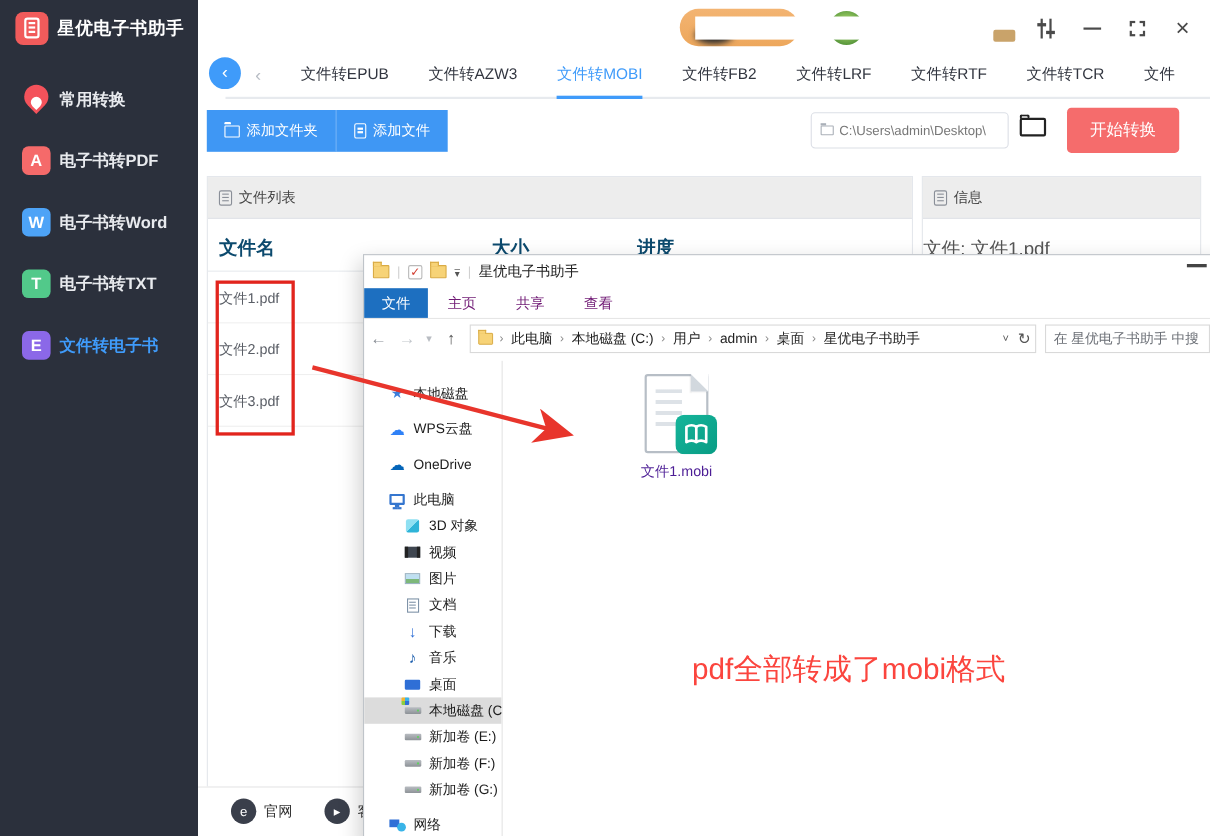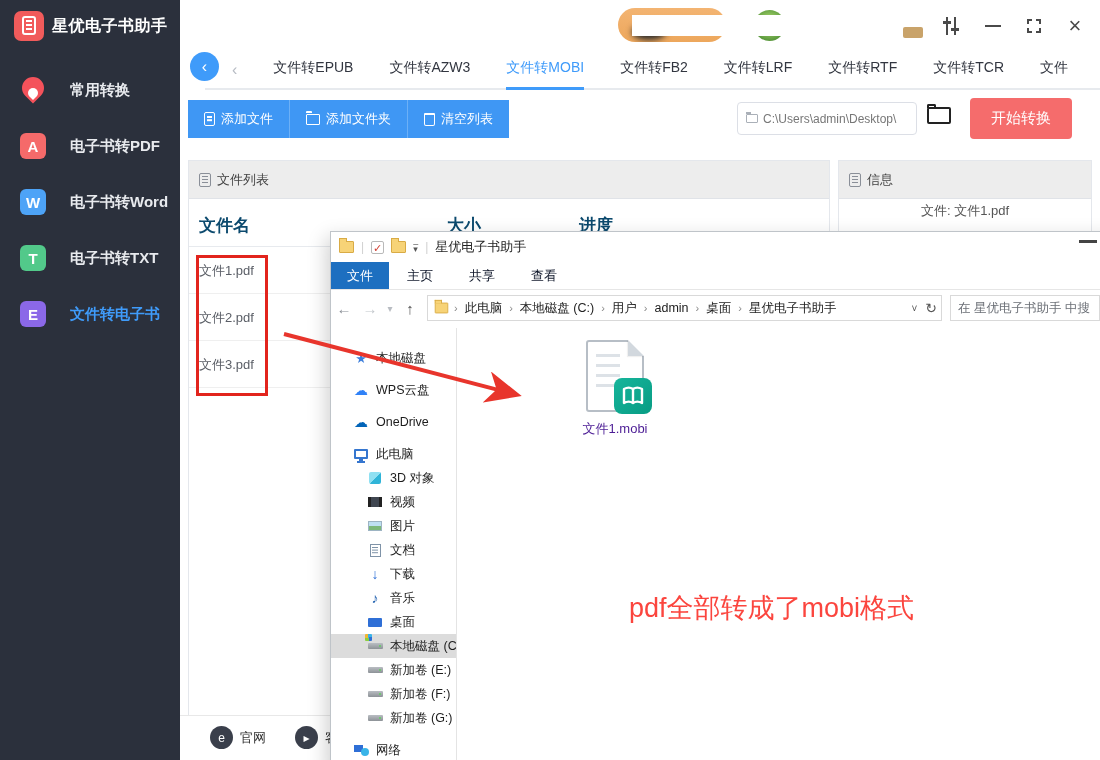--- a/index.html
+++ b/index.html
@@ -8,21 +8,21 @@
   #stage { position:relative; width:1100px; height:760px; overflow:hidden; background:#fff; }
 
   
   .sidebar { position:absolute; left:0; top:0; width:180px; height:760px; background:#2b303c; z-index:1; }
   .logo-row { display:flex; align-items:center; gap:8px; padding:11px 0 0 14px; }
   .logo-badge { width:30px; height:30px; background:#f15b5b; border-radius:7px; position:relative; flex:0 0 auto; }
   .logo-badge .tablet { position:absolute; left:8px; top:5px; width:14px; height:19px; border:2px solid #fff; border-radius:3px; }
   .logo-badge .tablet i { display:block; height:2px; background:#fff; margin:2px 2px 0 2px; }
   .logo-title { color:#fff; font-size:16px; font-weight:bold; letter-spacing:.5px; white-space:nowrap; }
   .nav { position:absolute; top:62px; left:0; width:180px; }
-  .nav-item { display:flex; align-items:center; gap:24px; height:56px; padding-left:20px; cursor:pointer; }
+  .nav-item { display:flex; align-items:center; gap:8px; height:56px; padding-left:20px; cursor:pointer; }
   .nav-item .txt { color:#e8eaee; font-size:15px; font-weight:bold; white-space:nowrap; }
   .nav-item.active .txt { color:#3f9bfa; }
   .sq-ico { width:26px; height:26px; border-radius:6px; color:#fff; font-size:15px; font-weight:bold;
             display:flex; align-items:center; justify-content:center; flex:0 0 auto; }
   .ico-pdf { background:#f56a6a; } .ico-word { background:#4da3f7; }
   .ico-txt { background:#52c98a; } .ico-ebook { background:#8b68e8; }
   .flame { width:26px; height:28px; position:relative; flex:0 0 auto; }
   .flame .f1 { position:absolute; left:2px; top:1px; width:22px; height:22px; background:#f4525b;
                border-radius:0 50% 50% 50%; transform:rotate(-135deg); }
   .flame .f2 { position:absolute; left:8px; top:12px; width:10px; height:10px; background:#fff;
@@ -97,42 +97,42 @@
   .hd-ico { width:12px; height:14px; border:1.4px solid #8a8f98; border-radius:2px; position:relative; }
   .hd-ico::after { content:""; position:absolute; left:1.5px; top:2.5px; width:6px; height:1.4px; background:#8a8f98; box-shadow:0 3px 0 #8a8f98, 0 6px 0 #8a8f98; }
   .list-panel { left:8px; width:642px; height:556px; }
   .info-panel { left:658px; width:254px; height:556px; }
   .thead { position:relative; height:48px; border-bottom:1px solid #e7eaee; font-size:17px; color:#0c4a6e; font-weight:bold; }
   .thead .c0 { position:absolute; left:10px; top:15px; }
   .thead .c1 { position:absolute; left:258px; top:15px; }
   .thead .c2 { position:absolute; left:390px; top:15px; }
   .thead .c3 { position:absolute; left:565px; top:15px;margin-top:28px; }
   .trow { height:47px; line-height:47px; border-bottom:1px solid #efefef; font-size:13px; color:#5a5e66; padding-left:10px; }
-  .info-line { margin-top:3px; text-align:center; font-size:13px; color:#555; }
+  .info-line { margin-top:16px; text-align:left; font-size:17px; color:#555; }
 
   
   .bottombar { position:absolute; left:0; bottom:0; width:920px; height:45px; border-top:1px solid #e8e8e8; background:#fff; }
   .foot-item { position:absolute; top:10px; display:flex; align-items:center; gap:7px; font-size:13px; color:#333; cursor:pointer; }
   .foot-circle { width:23px; height:23px; border-radius:50%; background:#3a3f4b; color:#fff; display:flex;
                  align-items:center; justify-content:center; font-size:12px; }
 
   
   .explorer { position:absolute; left:330px; top:231px; width:790px; height:540px; background:#fff;
               border:1px solid #bfc4c9; box-shadow:-4px 6px 18px rgba(0,0,0,.18); z-index:5; overflow:hidden; }
   .ex-titlebar { position:relative; height:30px; display:flex; align-items:center; gap:7px; padding-left:8px; font-size:13px; color:#222; }
   .fold-y { width:15px; height:12px; background:#f7d377; border:1px solid #d9ab45; border-radius:1px; position:relative; }
   .fold-y::before { content:""; position:absolute; left:-1px; top:-4px; width:6px; height:3px; background:#f7d377; border:1px solid #d9ab45; border-bottom:none; }
   .vsep { color:#d0d0d0; font-size:12px; }
   .chk-box { width:13px; height:13px; border:1px solid #b9b9b9; border-radius:2px; color:#d23b2e; font-size:11px;
              line-height:12px; text-align:center; font-weight:bold; }
   .qat-drop { font-size:9px; color:#555; display:flex; flex-direction:column; align-items:center; line-height:5px; }
   .ex-min { position:absolute; left:748px; top:8px; width:18px; height:3px; background:#444; cursor:pointer; }
   .ex-menubar { position:relative; height:28px; border-bottom:1px solid #e6e6e6; display:flex; align-items:stretch; font-size:13px; }
   .ex-menu-file { width:58px; background:#1d6fc0; color:#fff; display:flex; align-items:center; justify-content:center; cursor:pointer; }
-  .ex-menu { padding:0 18px; display:flex; align-items:center; color:#0f172a; cursor:pointer; }
+  .ex-menu { padding:0 18px; display:flex; align-items:center; color:#701a75; cursor:pointer; }
   .ex-addr { position:relative; height:36px; display:flex; align-items:center; }
   .nav-arr { font-size:15px; width:26px; text-align:center; cursor:pointer; }
   .a-back { color:#8a8f96; } .a-fwd { color:#c3c7cc; } .a-drop { color:#b8bcc2; font-size:10px; width:14px; }
   .a-up { color:#555; }
   .crumb-box { position:relative; margin-left:4px; width:515px; height:26px; border:1px solid #d9d9d9; display:flex;
                align-items:center; font-size:12.5px; color:#222; padding-left:6px; background:#fff; }
   .crumb { padding:0 2px; white-space:nowrap; cursor:pointer; }
   .crumb-sep { color:#888; font-size:11px; padding:0 5px; }
   .crumb-tail { position:absolute; right:4px; display:flex; align-items:center; gap:8px; color:#555; }
   .crumb-v { font-size:10px; color:#555; }
@@ -271,35 +271,29 @@
         <span class="tab">文件转TCR</span>
         <span class="tab">文件</span>
 
       </div>
     </div>
 
     <div class="toolbar">
       <div class="btn-group">
         <div class="blue-btn">
           <span class="gi">
-              <span class="doc-g"></span>
-            </span>
-          <span>添加文件</span>
+              <span class="fold-g"></span>
+            </span>
+          <span>添加文件夹</span>
         </div>
         <div class="blue-btn">
           <span class="gi">
-              <span class="fold-g"></span>
-            </span>
-          <span>添加文件夹</span>
-        </div>
-        <div class="blue-btn">
-          <span class="gi">
-              <span class="trash-g"></span>
-            </span>
-          <span>清空列表</span>
+              <span class="doc-g"></span>
+            </span>
+          <span>添加文件</span>
         </div>
       </div>
       <span class="save-label">保存目录:</span>
       <div class="save-input">
         <span class="mini-folder"></span>
         <span>C:\Users\admin\Desktop\</span>
       </div>
       <div class="browse-folder">
           <div class="b2"></div>
           <div class="b1"></div>

